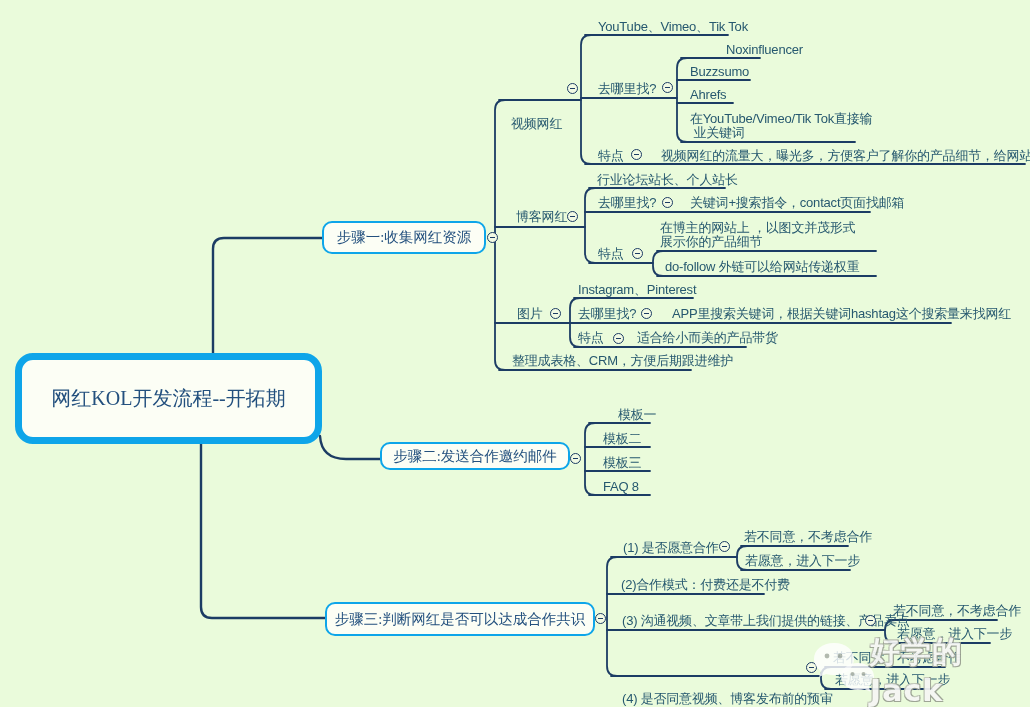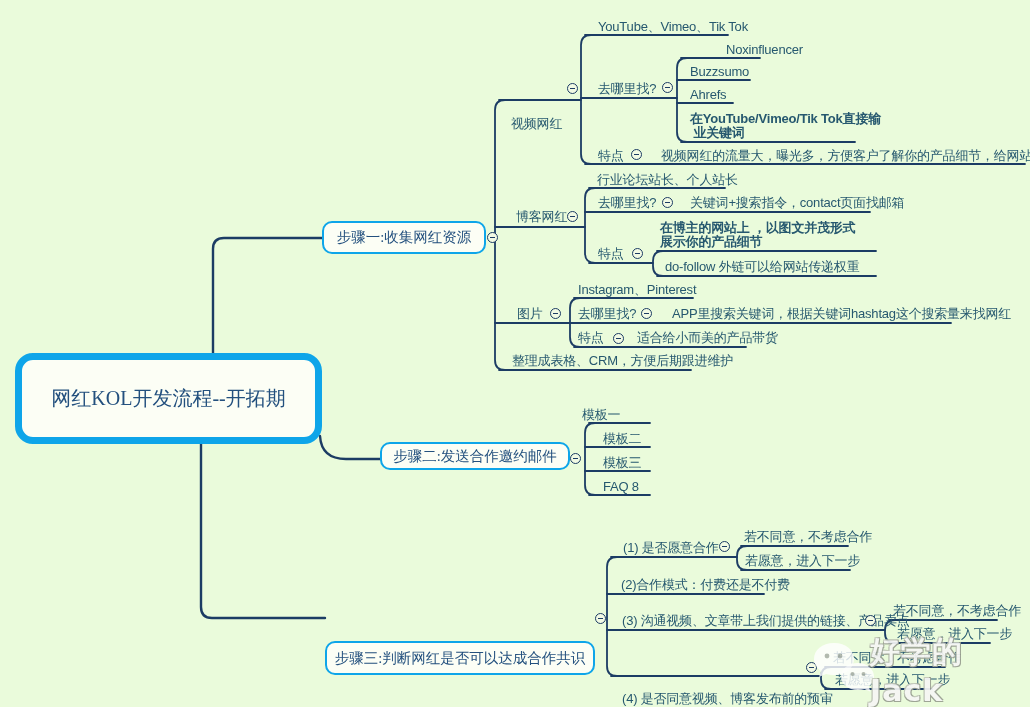--- a/index.html
+++ b/index.html
@@ -14,21 +14,21 @@
     background:#fcfef5;border:7px solid #0ea5e9;border-radius:10px;
     color:#23507e;font-family:"Liberation Serif",serif;text-align:center;
     box-sizing:border-box;
   }
   .box.root{border-radius:18px;font-size:20px;text-align:center;}
   .box.step{font-size:14.5px;border-width:2.5px;}
   .lbl{
     position:absolute;font-size:13px;line-height:14px;color:#26586f;
     white-space:nowrap;letter-spacing:-0.2px;
   }
-  .lbl.pre{white-space:pre-wrap;font-weight:bold;}
+  .lbl.pre{white-space:pre-wrap;}
   .collapse{
     position:absolute;width:11px;height:11px;border:1.5px solid #1c3c64;
     border-radius:50%;background:#f2fae4;box-sizing:border-box;
     display:flex;align-items:center;justify-content:center;
   }
   .collapse .minus{display:block;width:5px;height:1.5px;background:#1c3c64;}
   .watermark{
     position:absolute;left:810px;top:632px;display:flex;align-items:center;
     z-index:5;opacity:0.92;
   }
@@ -109,21 +109,21 @@
 
   <div class="box root" style="left:15px;top:353px;width:307px;height:91px;">
     <span>网红KOL开发流程--开拓期</span>
   </div>
   <div class="box step" style="left:322px;top:221px;width:164px;height:33px;">
     <span>步骤一:收集网红资源</span>
   </div>
   <div class="box step" style="left:380px;top:442px;width:190px;height:28px;">
     <span>步骤二:发送合作邀约邮件</span>
   </div>
-  <div class="box step" style="left:325px;top:602px;width:270px;height:34px;margin-top:39px;">
+  <div class="box step" style="left:325px;top:602px;width:270px;height:34px;">
     <span>步骤三:判断网红是否可以达成合作共识</span>
   </div>
 
   <div class="lbl" style="left:511px;top:84px;margin-top:33px;">视频网红</div>
   <div class="lbl" style="left:598px;top:20px;">YouTube、Vimeo、Tik Tok</div>
   <div class="lbl" style="left:598px;top:82px;">去哪里找?</div>
   <div class="lbl" style="left:690px;top:43px;padding-left:36px;">Noxinfluencer</div>
   <div class="lbl" style="left:690px;top:65px;">Buzzsumo</div>
   <div class="lbl" style="left:690px;top:88px;">Ahrefs</div>
   <div class="lbl pre" style="left:690px;top:112px;">在YouTube/Vimeo/Tik Tok直接输
@@ -141,21 +141,21 @@
   <div class="lbl" style="left:665px;top:260px;">do-follow 外链可以给网站传递权重</div>
 
   <div class="lbl" style="left:517px;top:307px;">图片</div>
   <div class="lbl" style="left:578px;top:283px;">Instagram、Pinterest</div>
   <div class="lbl" style="left:578px;top:307px;">去哪里找?</div>
   <div class="lbl" style="left:672px;top:307px;">APP里搜索关键词，根据关键词hashtag这个搜索量来找网红</div>
   <div class="lbl" style="left:578px;top:331px;">特点</div>
   <div class="lbl" style="left:637px;top:331px;">适合给小而美的产品带货</div>
   <div class="lbl" style="left:512px;top:354px;">整理成表格、CRM，方便后期跟进维护</div>
 
-  <div class="lbl" style="left:582px;top:408px;">模板一</div>
+  <div class="lbl" style="left:618px;top:408px;">模板一</div>
   <div class="lbl" style="left:603px;top:432px;">模板二</div>
   <div class="lbl" style="left:603px;top:456px;">模板三</div>
   <div class="lbl" style="left:603px;top:480px;">FAQ 8</div>
 
   <div class="lbl" style="left:623px;top:541px;">(1) 是否愿意合作</div>
   <div class="lbl" style="left:744px;top:530px;">若不同意，不考虑合作</div>
   <div class="lbl" style="left:745px;top:554px;">若愿意，进入下一步</div>
   <div class="lbl" style="left:621px;top:578px;text-align:center;">(2)合作模式：付费还是不付费</div>
   <div class="lbl" style="left:622px;top:614px;">(3) 沟通视频、文章带上我们提供的链接、产品卖点</div>
   <div class="lbl" style="left:893px;top:604px;">若不同意，不考虑合作</div>

